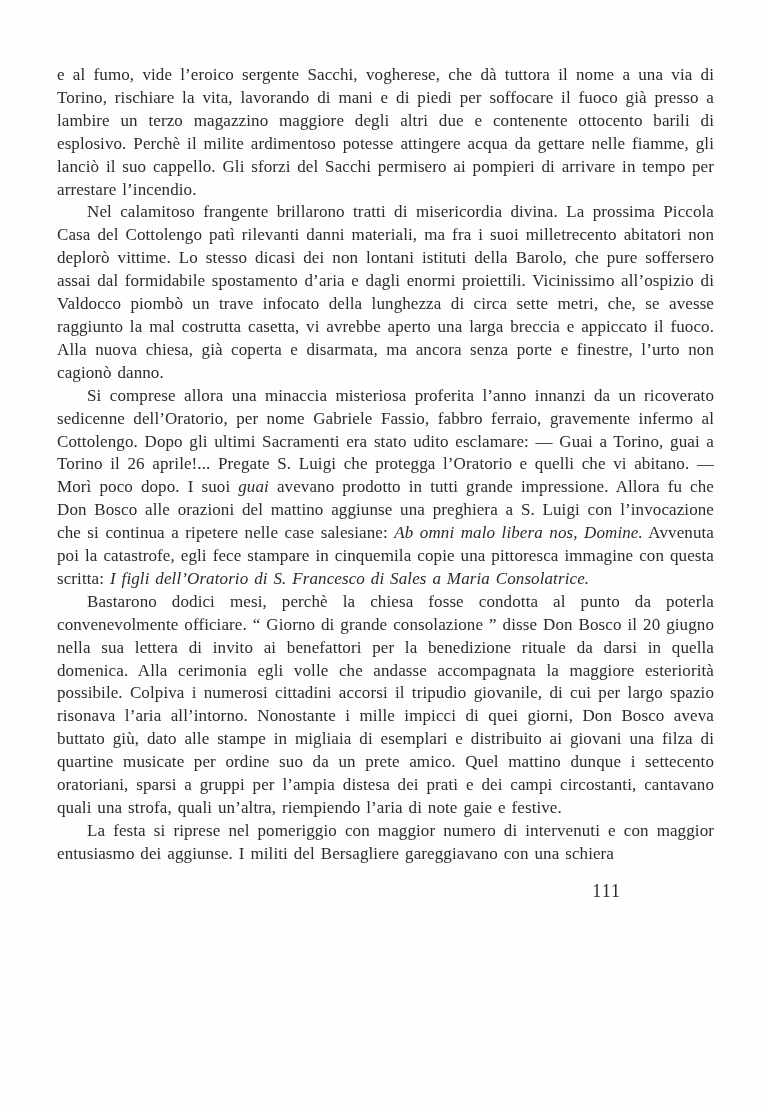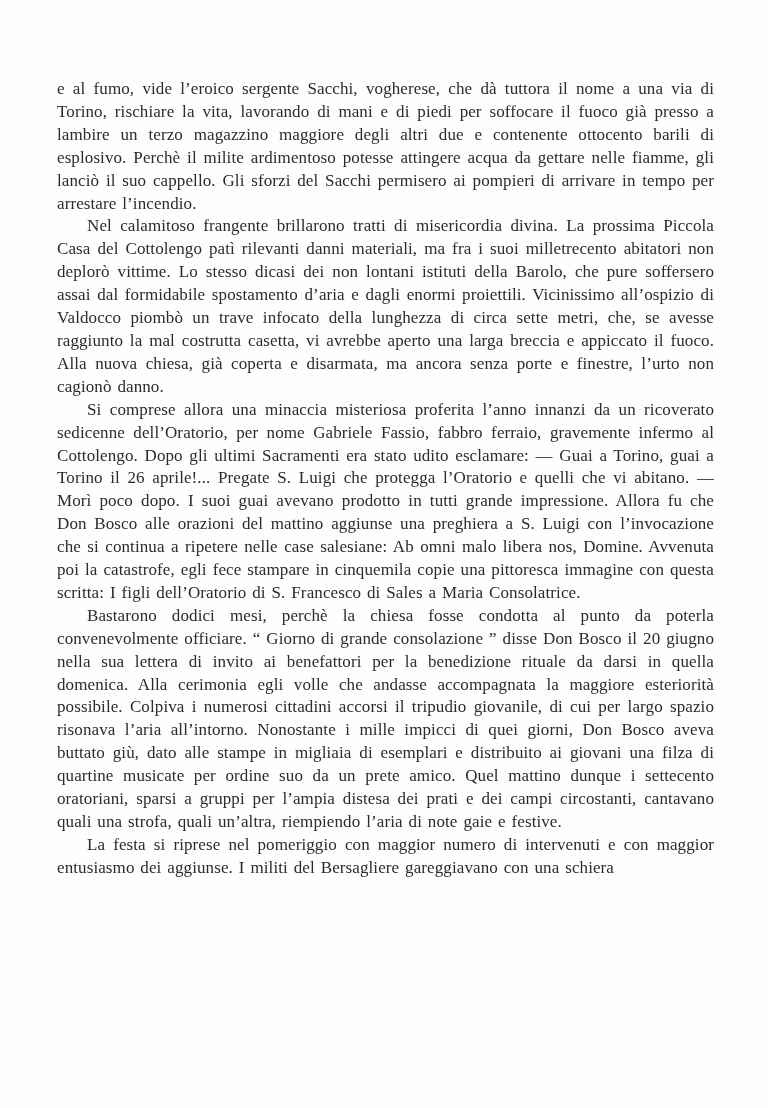--- a/index.html
+++ b/index.html
@@ -15,36 +15,36 @@
     background-color: #fefefd;
     overflow: hidden;
     font-family: "Liberation Serif", "DejaVu Serif", serif;
     color: #2b2b2b;
   }
   .text-block {
     position: absolute;
     left: 57px;
     top: 64px;
     width: 657px;
-    margin-top: 14px;
   }
   p.para {
     margin: 0;
     padding: 0;
     text-align: justify;
     text-indent: 30px;
     font-size: 17px;
     line-height: 22.9px;
     word-spacing: 0.09em;
     letter-spacing: 0.1px;
   }
   p.para.first {
     text-indent: 0;
   }
   p.para .it {
+    font-style: italic;
   }
   .page-number {
     margin-top: 14px;
     text-align: right;
     padding-right: 93px;
     font-size: 18px;
     line-height: 22px;
     letter-spacing: 1px;
   }
 </style>
@@ -57,15 +57,16 @@
     <p class="para first"><span>e al fumo, vide l’eroico sergente Sacchi, vogherese, che dà tuttora il nome a una via di Torino, rischiare la vita, lavorando di mani e di piedi per soffocare il fuoco già presso a lambire un terzo magazzino maggiore degli altri due e contenente ottocento barili di esplosivo. Perchè il milite ardimentoso potesse attingere acqua da gettare nelle fiamme, gli lanciò il suo cappello. Gli sforzi del Sacchi permisero ai pompieri di arrivare in tempo per arrestare l’incendio.</span></p>
 
     <p class="para"><span>Nel calamitoso frangente brillarono tratti di misericordia divina. La prossima Piccola Casa del Cottolengo patì rilevanti danni materiali, ma fra i suoi milletrecento abitatori non deplorò vittime. Lo stesso dicasi dei non lontani istituti della Barolo, che pure soffersero assai dal formidabile spostamento d’aria e dagli enormi proiettili. Vicinissimo all’ospizio di Valdocco piombò un trave infocato della lunghezza di circa sette metri, che, se avesse raggiunto la mal costrutta casetta, vi avrebbe aperto una larga breccia e appiccato il fuoco. Alla nuova chiesa, già coperta e disarmata, ma ancora senza porte e finestre, l’urto non cagionò danno.</span></p>
 
     <p class="para"><span>Si comprese allora una minaccia misteriosa proferita l’anno innanzi da un ricoverato sedicenne dell’Oratorio, per nome Gabriele Fassio, fabbro ferraio, gravemente infermo al Cottolengo. Dopo gli ultimi Sacramenti era stato udito esclamare: — Guai a Torino, guai a Torino il 26 aprile!... Pregate S. Luigi che protegga l’Oratorio e quelli che vi abitano. — Morì poco dopo. I suoi </span><span class="it">guai</span><span> avevano prodotto in tutti grande impressione. Allora fu che Don Bosco alle orazioni del mattino aggiunse una preghiera a S. Luigi con l’invocazione che si continua a ripetere nelle case salesiane: </span><span class="it">Ab omni malo libera nos, Domine.</span><span> Avvenuta poi la catastrofe, egli fece stampare in cinquemila copie una pittoresca immagine con questa scritta: </span><span class="it">I figli dell’Oratorio di S. Francesco di Sales a Maria Consolatrice.</span></p>
 
     <p class="para"><span>Bastarono dodici mesi, perchè la chiesa fosse condotta al punto da poterla convenevolmente officiare. “ Giorno di grande consolazione ” disse Don Bosco il 20 giugno nella sua lettera di invito ai benefattori per la benedizione rituale da darsi in quella domenica. Alla cerimonia egli volle che andasse accompagnata la maggiore esteriorità possibile. Colpiva i numerosi cittadini accorsi il tripudio giovanile, di cui per largo spazio risonava l’aria all’intorno. Nonostante i mille impicci di quei giorni, Don Bosco aveva buttato giù, dato alle stampe in migliaia di esemplari e distribuito ai giovani una filza di quartine musicate per ordine suo da un prete amico. Quel mattino dunque i settecento oratoriani, sparsi a gruppi per l’ampia distesa dei prati e dei campi circostanti, cantavano quali una strofa, quali un’altra, riempiendo l’aria di note gaie e festive.</span></p>
 
     <p class="para"><span>La festa si riprese nel pomeriggio con maggior numero di intervenuti e con maggior entusiasmo dei aggiunse. I militi del Bersagliere gareggiavano con una schiera</span></p>
 
+    <div class="page-number">111</div>
 
   </div>
 </div>
 
 </body></html>

